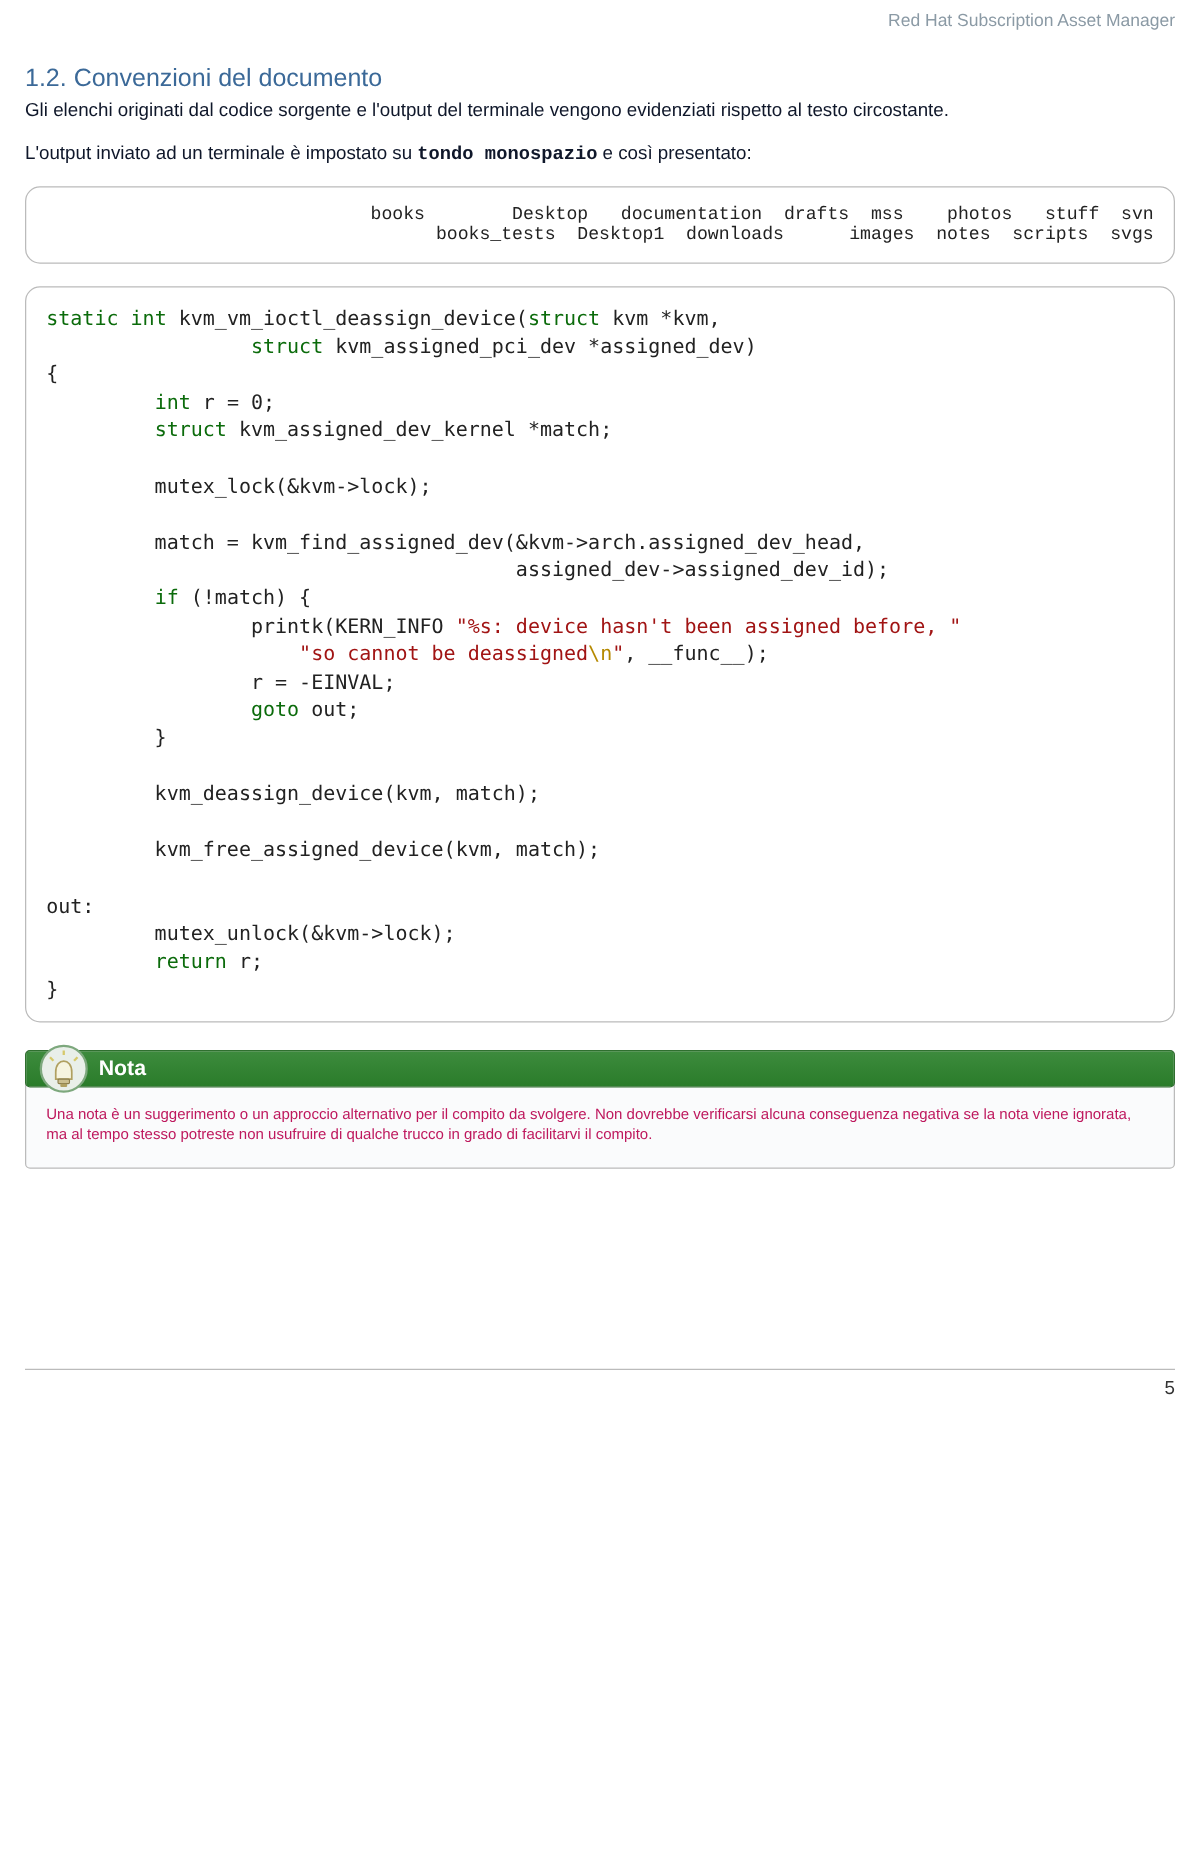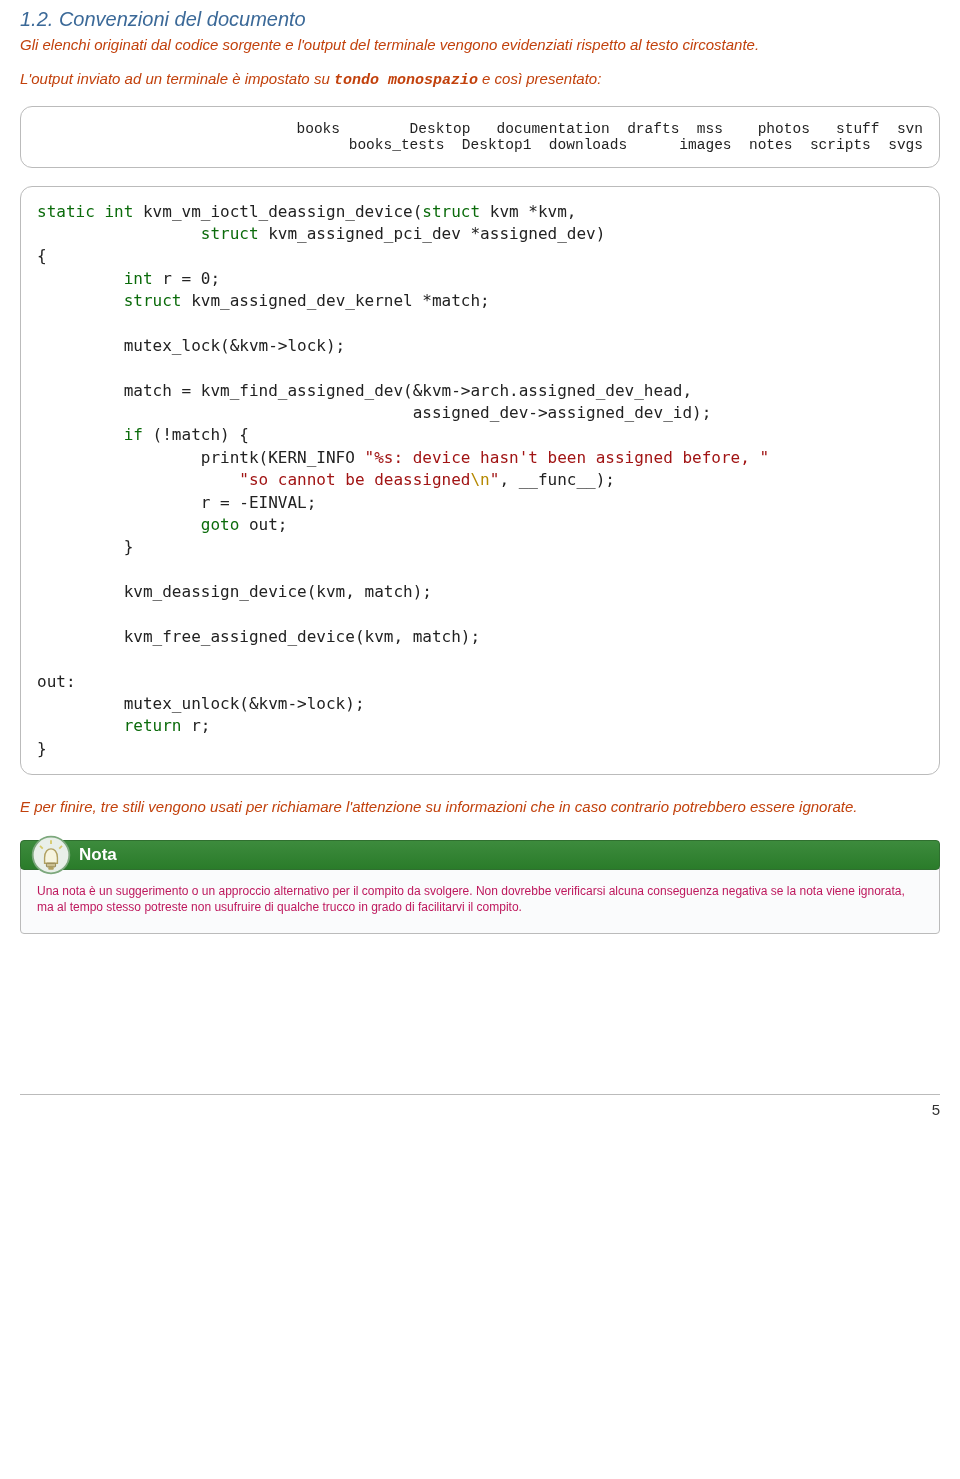--- a/index.html
+++ b/index.html
@@ -19,27 +19,25 @@
     text-align: right;
     color: #8b9aa5;
     font-size: 14px;
     padding: 8px 0 20px 0;
   }
   h2.section-heading {
     color: #3b6998;
     font-size: 20px;
     font-weight: normal;
     margin: 8px 0 4px 0;
-    font-style: italic;
   }
   p {
     margin: 4px 0 14px 0;
     line-height: 1.35;
-    color: #c2410c;
-    font-style: italic;
+    color: #0f172a;
   }
   .mono-bold {
     font-family: "Liberation Mono", "DejaVu Sans Mono", monospace;
     font-weight: bold;
   }
   .terminal-block {
     border: 1px solid #bbb;
     border-radius: 12px;
     background: #fff;
     padding: 14px 16px;
@@ -116,20 +114,21 @@
     text-align: right;
     color: #333;
     font-size: 15px;
   }
 </style>
 </head>
 <body>
 
 <div class="page">
 
+  <div class="header-right">Red Hat Subscription Asset Manager</div>
 
   <h2 class="section-heading">1.2. Convenzioni del documento</h2>
 
   <p>Gli elenchi originati dal codice sorgente e l'output del terminale vengono evidenziati rispetto al testo circostante.</p>
 
   <p>
     <span>L'output inviato ad un terminale è impostato su </span><span class="mono-bold">tondo monospazio</span><span> e così presentato:</span>
   </p>
 
   <div class="terminal-block">books        Desktop   documentation  drafts  mss    photos   stuff  svn
@@ -157,21 +156,20 @@
 <span>         kvm_deassign_device(kvm, match);</span>
 <span></span>
 <span>         kvm_free_assigned_device(kvm, match);</span>
 <span></span>
 <span>out:</span>
 <span>         mutex_unlock(&amp;kvm-&gt;lock);</span>
 <span>         </span><span class="kw">return</span><span> r;</span>
 <span>}</span></pre>
   </div>
 
-  <p>E per finire, tre stili vengono usati per richiamare l'attenzione su informazioni che in caso contrario potrebbero essere ignorate.</p>
 
   <div class="admonition">
     <div class="admon-bar">
       <span class="admon-icon">
         <svg viewBox="0 0 48 48">
           <circle cx="24" cy="24" r="20" fill="#e9efe9" stroke="#7da87d" stroke-width="2"></circle>
           <path d="M17 27 C17 14, 31 14, 31 27 L31 33 L17 33 Z" fill="#f6f4df" stroke="#b0a060" stroke-width="1.5"></path>
           <rect x="19" y="33" width="10" height="4" rx="1" fill="#cbbf8f" stroke="#8b7e4c"></rect>
           <rect x="21" y="37" width="6" height="3" rx="1" fill="#b0a060"></rect>
           <line x1="24" y1="8" x2="24" y2="12" stroke="#d6c96a" stroke-width="2"></line>

